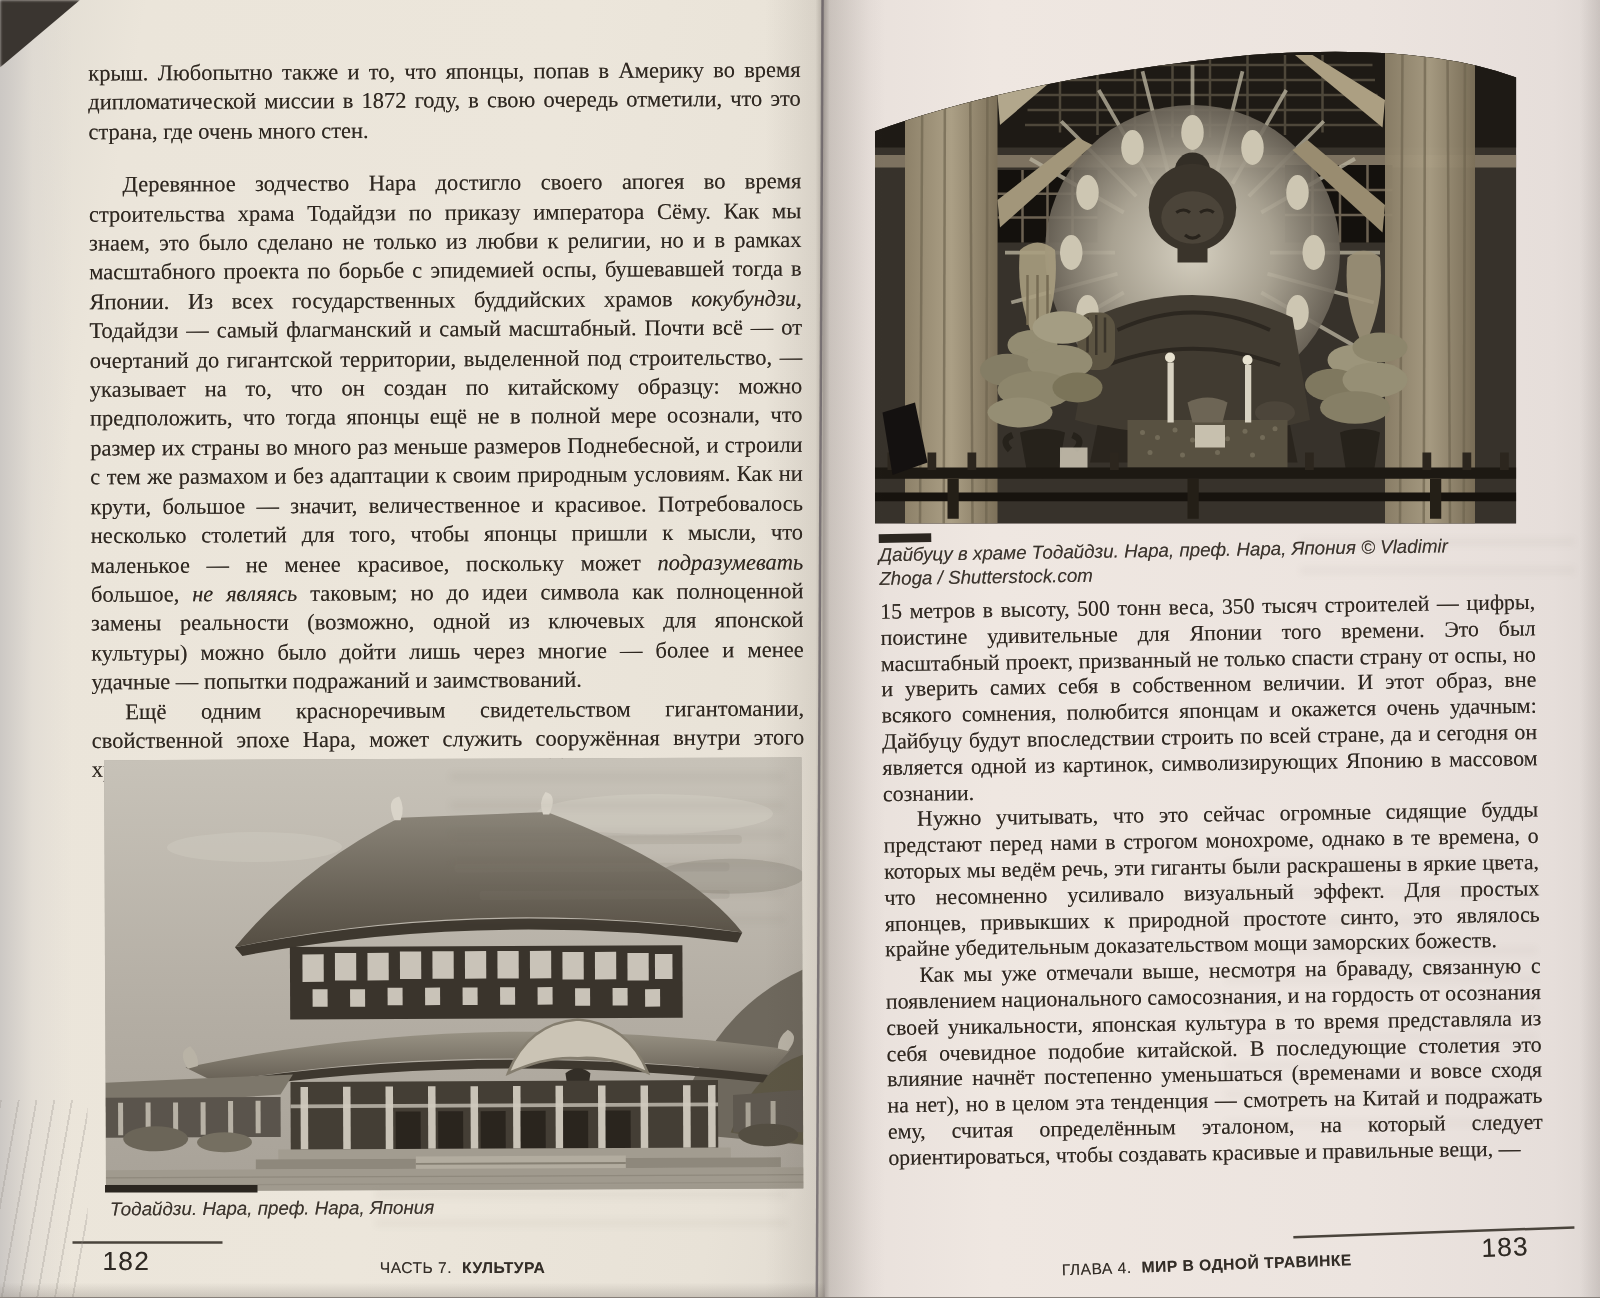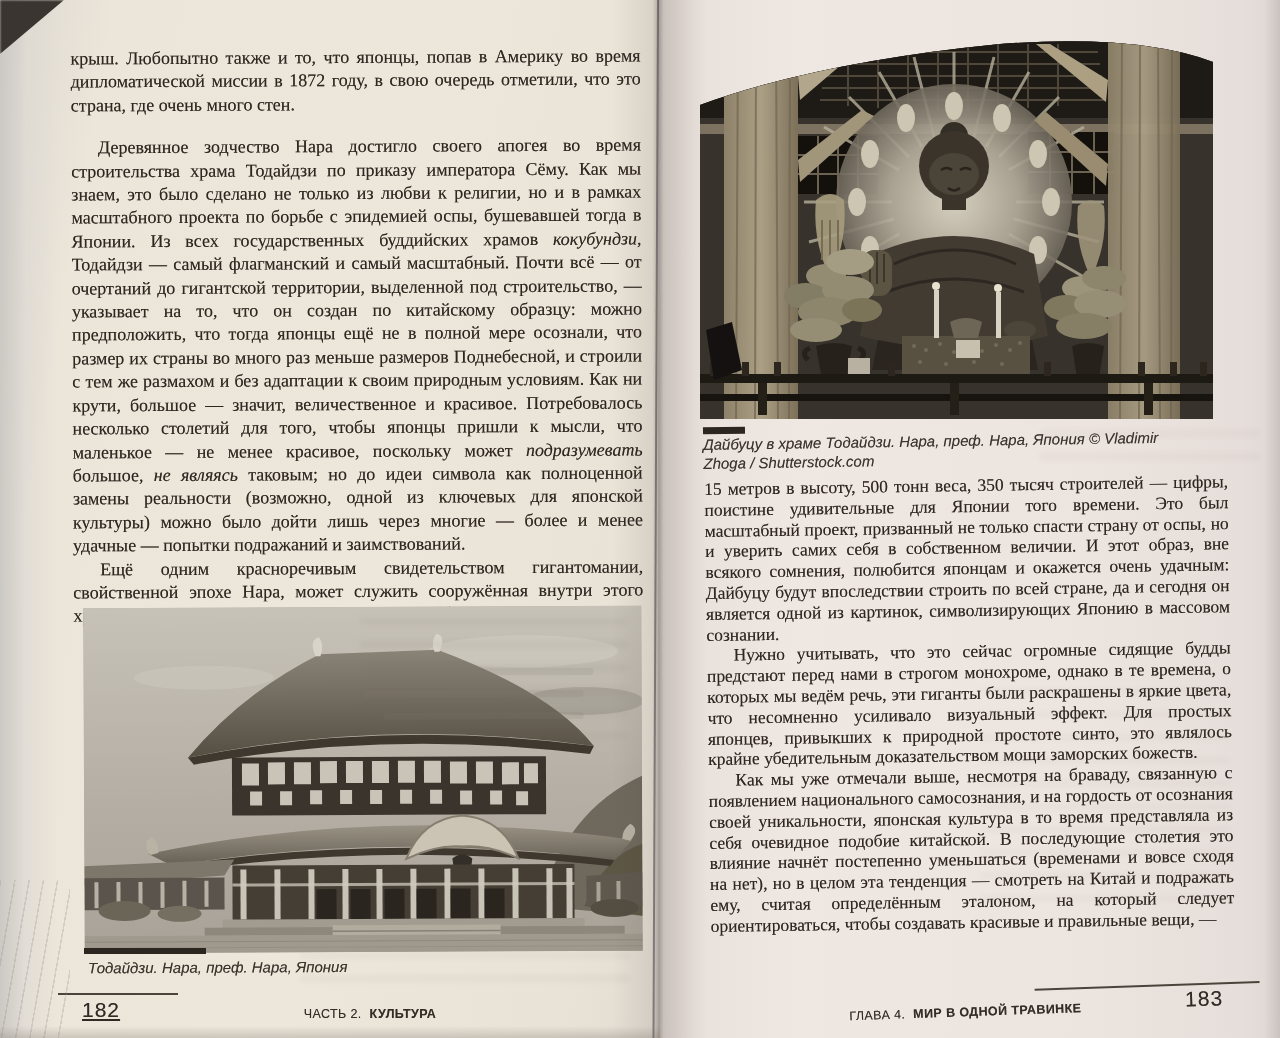--- a/index.html
+++ b/index.html
@@ -45,21 +45,21 @@
   #bar-right{left:703px;top:427px;width:42px;height:7px;transform:rotate(-1deg);}
   .caption{position:absolute;font-family:"Liberation Sans",sans-serif;font-style:italic;
     font-size:15px;line-height:18.5px;color:#3a332c;text-shadow:0 0 .4px rgba(58,51,44,.5);}
   #caption-left{left:88px;top:958px;width:520px;transform:rotate(-.3deg);}
   #caption-right{left:703px;top:436px;width:470px;transform:rotate(-.9deg);transform-origin:0 0;}
   
   .rule{position:absolute;height:1.6px;background:#4a443c;}
   #rule-left{left:58px;top:993px;width:120px;}
   .pagenum{position:absolute;font-family:"Liberation Sans",sans-serif;font-size:21px;
     letter-spacing:1px;color:#2f2a24;text-shadow:0 0 .4px rgba(47,42,36,.5);}
-  #num-left{left:82px;top:998px;text-decoration:underline;}
+  #num-left{left:82px;top:998px;}
   .runfoot{position:absolute;font-family:"Liberation Sans",sans-serif;font-size:12.5px;
     letter-spacing:.4px;color:#332d27;text-align:center;text-shadow:0 0 .4px rgba(51,45,39,.5);}
   #foot-left{left:250px;top:1007px;width:240px;}
   .runfoot b{font-weight:bold;}
   #footer-right-group{position:absolute;left:0;top:0;width:1280px;height:1038px;pointer-events:none;
     transform:rotate(-2deg);transform-origin:1000px 1000px;}
   #rule-right{left:1035px;top:990px;width:225px;}
   #num-right{left:1185px;top:994px;}
   #foot-right{left:795px;top:1004px;width:340px;}
   
@@ -209,21 +209,21 @@
       </g>
     </svg>
   </div>
 
   <div class="credit-bar" id="bar-left"></div>
   <div class="caption" id="caption-left">Тодайдзи. Нара, преф. Нара, Япония</div>
 
   <div class="rule" id="rule-left"></div>
   <div class="pagenum" id="num-left">182</div>
   <div class="runfoot" id="foot-left">
-    <span>ЧАСТЬ 2.</span>
+    <span>ЧАСТЬ 7.</span>
     <b style="margin-left: 4px; text-align: center;">КУЛЬТУРА</b>
   </div>
 
   <div class="photo" id="photo-right">
     <svg width="517" height="379" viewBox="0 0 517 379" preserveAspectRatio="none">
       <defs>
         <radialGradient id="halo" cx=".5" cy=".5" r=".5">
           <stop offset="0" stop-color="#e6e0d0"></stop>
             <stop offset=".55" stop-color="#b5ae9d"></stop>
             <stop offset="1" stop-color="#6f685c"></stop>

